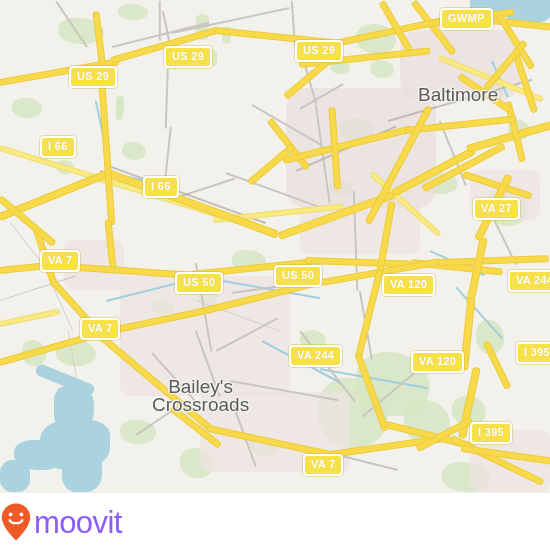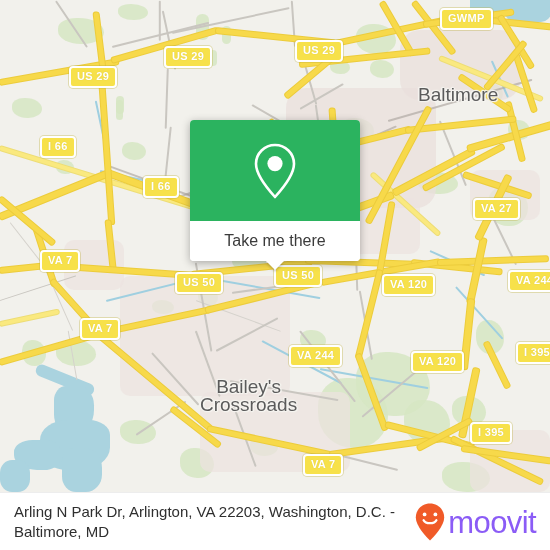--- a/index.html
+++ b/index.html
@@ -343,42 +343,31 @@
         <div class="shield" style="left: 411px; top: 351px;">VA 120</div>
         <div class="shield" style="left: 516px; top: 342px;">I 395</div>
         <div class="shield" style="left: 470px; top: 422px;">I 395</div>
         <div class="shield" style="left: 303px; top: 454px;">VA 7</div>
       </div>
 
     <div id="places">
         <div class="place" style="left: 418px; top: 84px;">
           <div>Baltimore</div>
         </div>
-        <div class="place two" style="left: 152px; top: 378px; margin-left: 48px;">
+        <div class="place two" style="left: 152px; top: 378px;">
           <div>Bailey's</div>
           <div>Crossroads</div>
         </div>
       </div>
 
-    <div id="popup">
-      <div id="popup-image">
-        <svg width="46" height="58" viewBox="0 0 46 58">
-          <path d="M23 3 C12.5 3 4 11.4 4 21.8 C4 33 18 49.5 23 55 C28 49.5 42 33 42 21.8 C42 11.4 33.5 3 23 3 Z" fill="none" stroke="#ffffff" stroke-width="2.6" stroke-linejoin="round"></path>
-          <circle cx="23" cy="21.6" r="7.6" fill="#ffffff"></circle>
-        </svg>
-      </div>
-      <div id="popup-label">Take me there</div>
-      <div id="popup-tail"></div>
-    </div>
 
   </div>
 
 
   <div id="footer">
-    <div id="footer-title">Arling N Park Dr, Arlington, VA 22203, Washington, D.C. - Baltimore, MD</div>
     <div id="footer-logo">
       <svg width="32" height="40" viewBox="0 0 32 40">
         <path d="M16 1.5 C8 1.5 1.8 7.7 1.8 15.4 C1.8 23.6 12 34.6 16 38.5 C20 34.6 30.2 23.6 30.2 15.4 C30.2 7.7 24 1.5 16 1.5 Z" fill="#f05a28"></path>
         <circle cx="10.6" cy="12.4" r="1.9" fill="#ffffff"></circle>
         <circle cx="21.4" cy="12.4" r="1.9" fill="#ffffff"></circle>
         <path d="M9.6 18.2 C11.6 22.2 20.4 22.2 22.4 18.2" fill="none" stroke="#ffffff" stroke-width="2.3" stroke-linecap="round"></path>
       </svg>
       <span id="logo-word">moovit</span>
     </div>
   </div>

